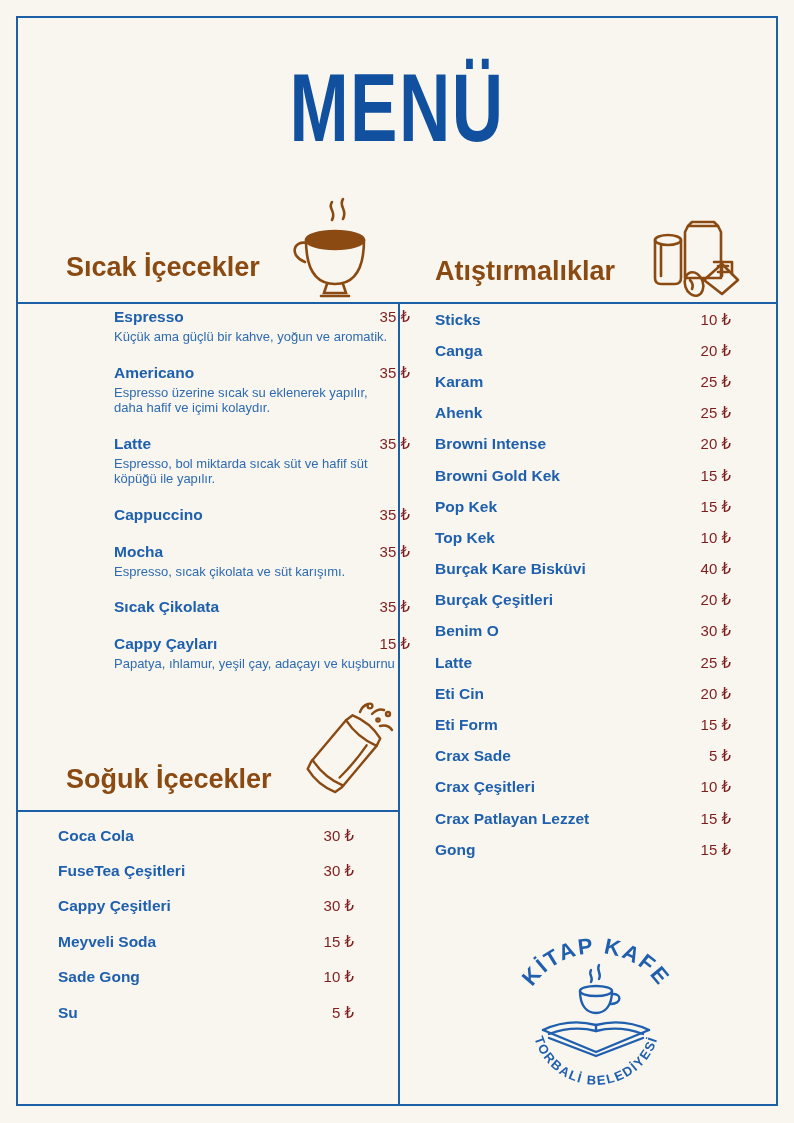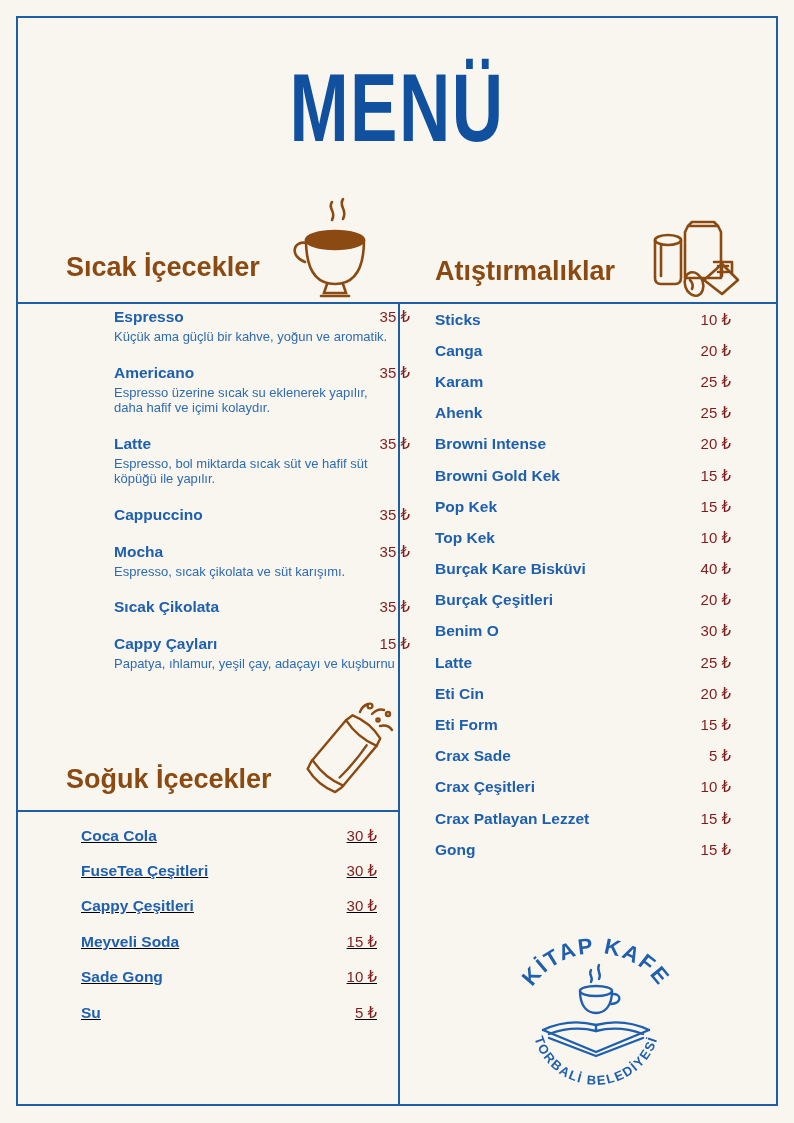--- a/index.html
+++ b/index.html
@@ -40,21 +40,21 @@
   .mi { margin-bottom:19px; }
   .mi-row { display:flex; justify-content:space-between; align-items:baseline; }
   .mi-name { font-size:15.5px; font-weight:bold; color:#1e5fae; }
   .mi-price { font-size:15px; color:#7f1d1d; white-space:nowrap; }
   .mi-desc { margin-top:3px; width:282px; font-size:13px; line-height:15.5px; color:#2e6bb2; }
   .mi-desc:empty { display:none; }
 
   
   .snack-list { position:absolute; left:435px; top:304px; width:296px; }
   .snack-list .srow { height:31.2px; }
-  .cold-list  { position:absolute; left:81px;  top:818px; width:296px;text-decoration:underline; }
+  .cold-list  { position:absolute; left:58px;  top:818px; width:296px; }
   .cold-list .srow { height:35.4px; }
   .srow { display:flex; justify-content:space-between; align-items:center; }
 
   .logo { position:absolute; left:503px; top:934px; }
 </style>
 </head>
 <body>
 
 <div class="frame"></div>
 

